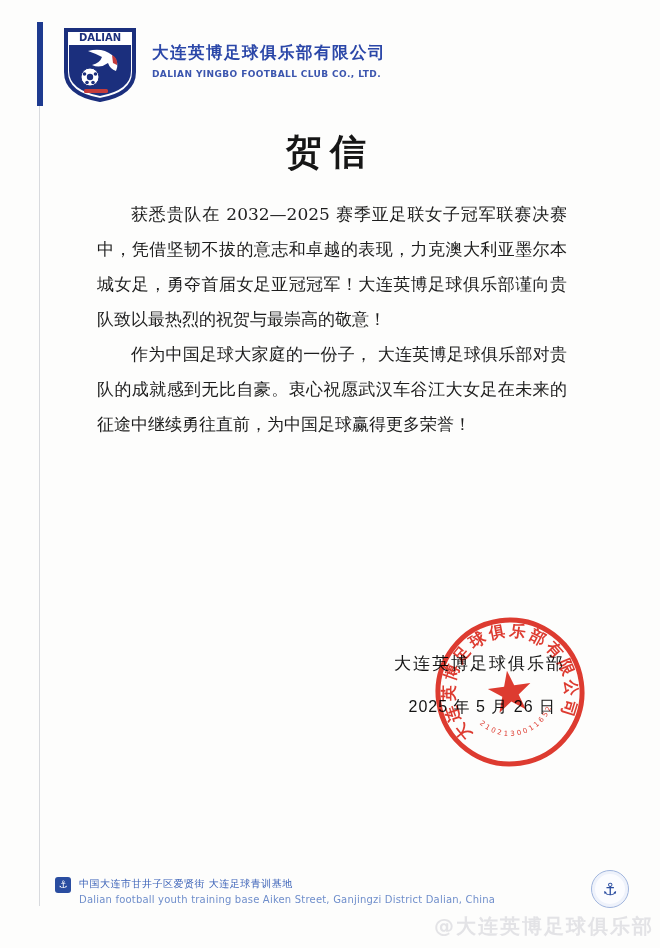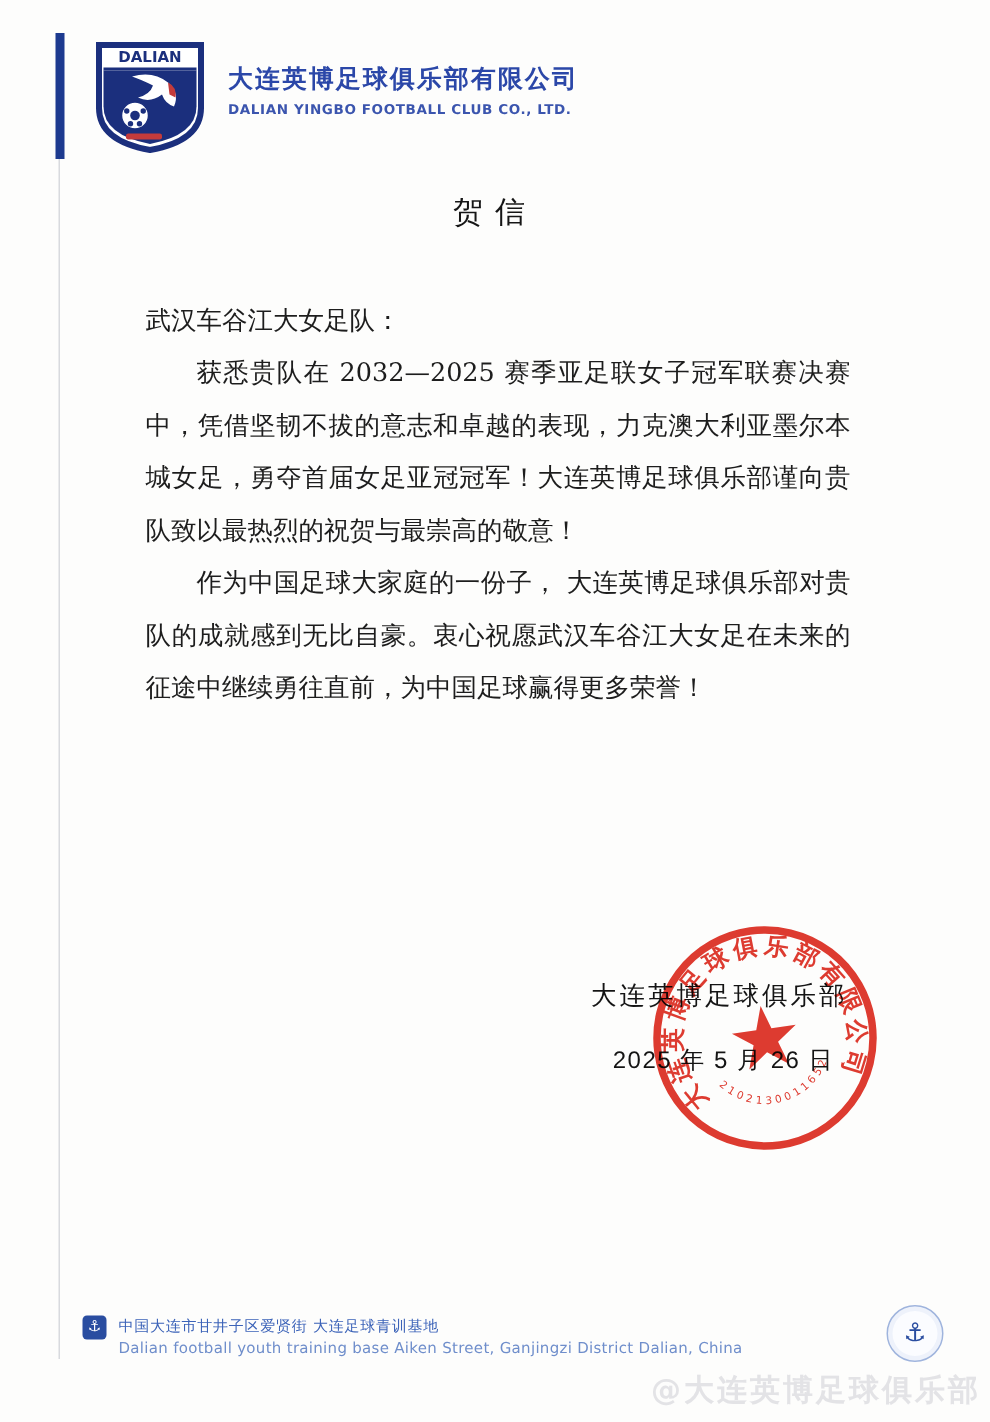--- a/index.html
+++ b/index.html
@@ -11,21 +11,21 @@
   .edge-line{position:absolute;left:39px;top:106px;width:1px;height:800px;background:#d8dade;}
 
   
   .crest{position:absolute;left:60px;top:25px;width:80px;height:78px;}
   .company{position:absolute;left:152px;top:42px;color:#2b47a8;}
   .company-cn{font-size:16.5px;font-weight:bold;letter-spacing:1.5px;}
   .company-en{font-size:9px;letter-spacing:.4px;margin-top:5px;font-weight:bold;opacity:.92;}
 
   
   .title{position:absolute;left:0;top:128px;width:660px;text-align:center;
-         font-size:20px;font-weight:normal;color:#161616;letter-spacing:8px;
+         font-size:36px;font-weight:bold;color:#161616;letter-spacing:8px;
          font-family:"DejaVu Sans",sans-serif;}
   .body-block{position:absolute;left:97px;top:197px;width:470px;
               font-size:17px;line-height:35px;color:#1d1d1d;text-align:justify;
               font-family:"DejaVu Serif","DejaVu Sans",serif;}
   .salutation{text-indent:0;}
   .para{text-indent:2em;margin:0;}
 
   
   .sig-name{position:absolute;right:95px;top:652px;font-size:17px;color:#141414;
             letter-spacing:2px;z-index:1;font-family:"DejaVu Serif",serif;}
@@ -78,21 +78,20 @@
   </svg>
 
   <div class="company">
     <div class="company-cn">大连英博足球俱乐部有限公司</div>
     <div class="company-en">DALIAN YINGBO FOOTBALL CLUB CO., LTD.</div>
   </div>
 
   <div class="title">贺信</div>
 
   <div class="body-block">
-    <div class="salutation">武汉车谷江大女足队：</div>
     <p class="para">获悉贵队在 2032—2025 赛季亚足联女子冠军联赛决赛中，凭借坚韧不拔的意志和卓越的表现，力克澳大利亚墨尔本城女足，勇夺首届女足亚冠冠军！大连英博足球俱乐部谨向贵队致以最热烈的祝贺与最崇高的敬意！</p>
     <p class="para">作为中国足球大家庭的一份子， 大连英博足球俱乐部对贵队的成就感到无比自豪。衷心祝愿武汉车谷江大女足在未来的征途中继续勇往直前，为中国足球赢得更多荣誉！</p>
   </div>
 
   <div class="sig-name">大连英博足球俱乐部</div>
   <div class="sig-date">2025 年 5 月 26 日</div>
 
   <svg class="stamp" viewBox="0 0 160 160">
     <defs>
       <path id="ringPath" d="M 40.4 119.6 A 56 56 0 1 1 119.6 119.6" fill="none"></path>

